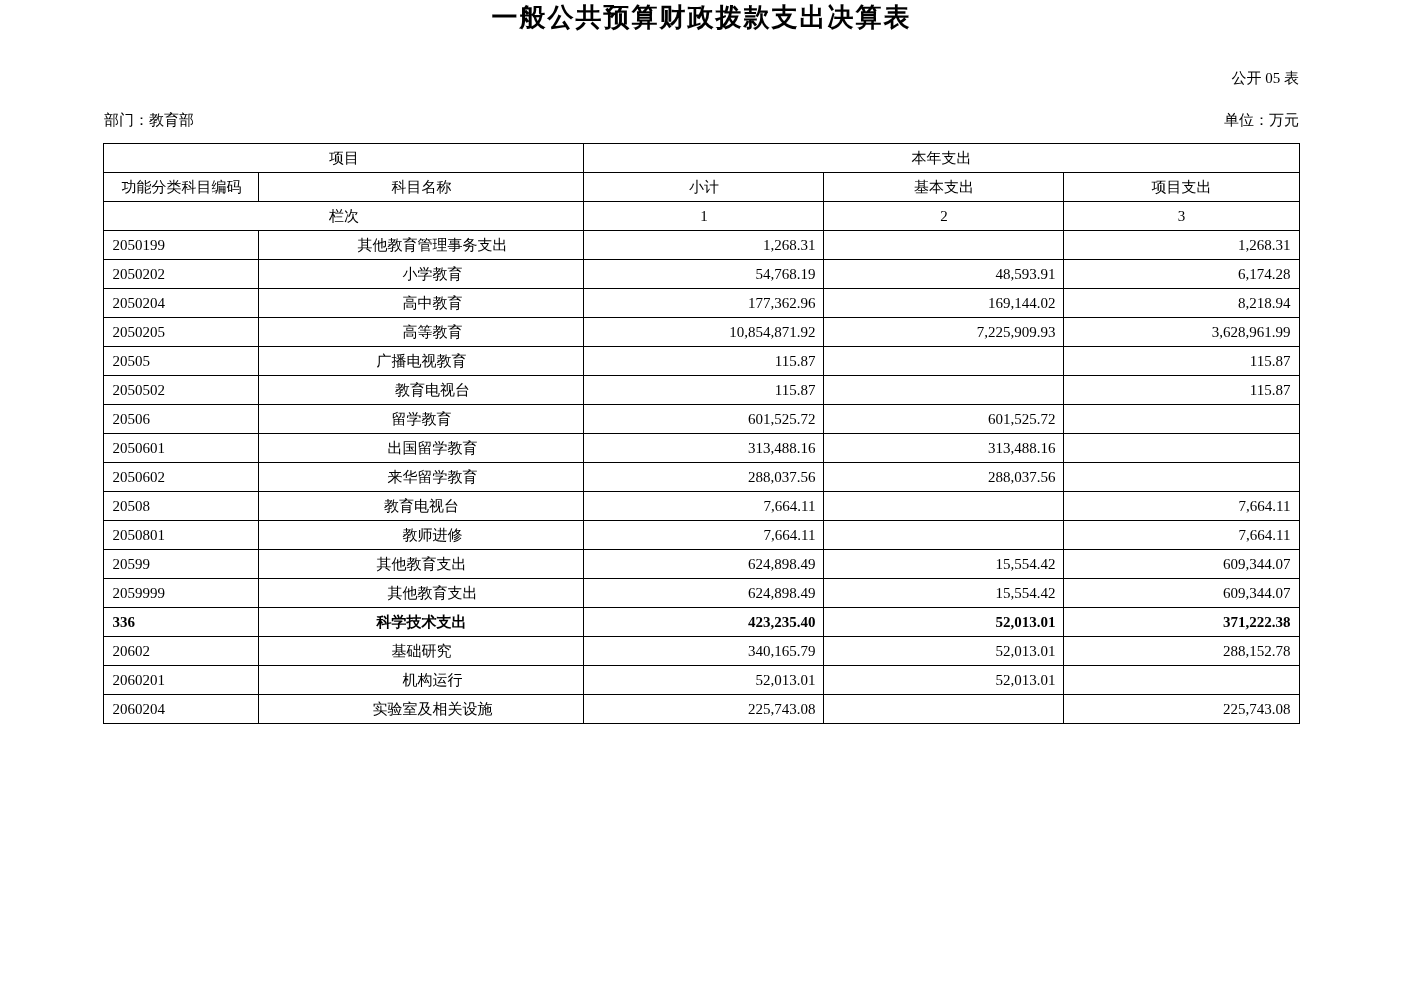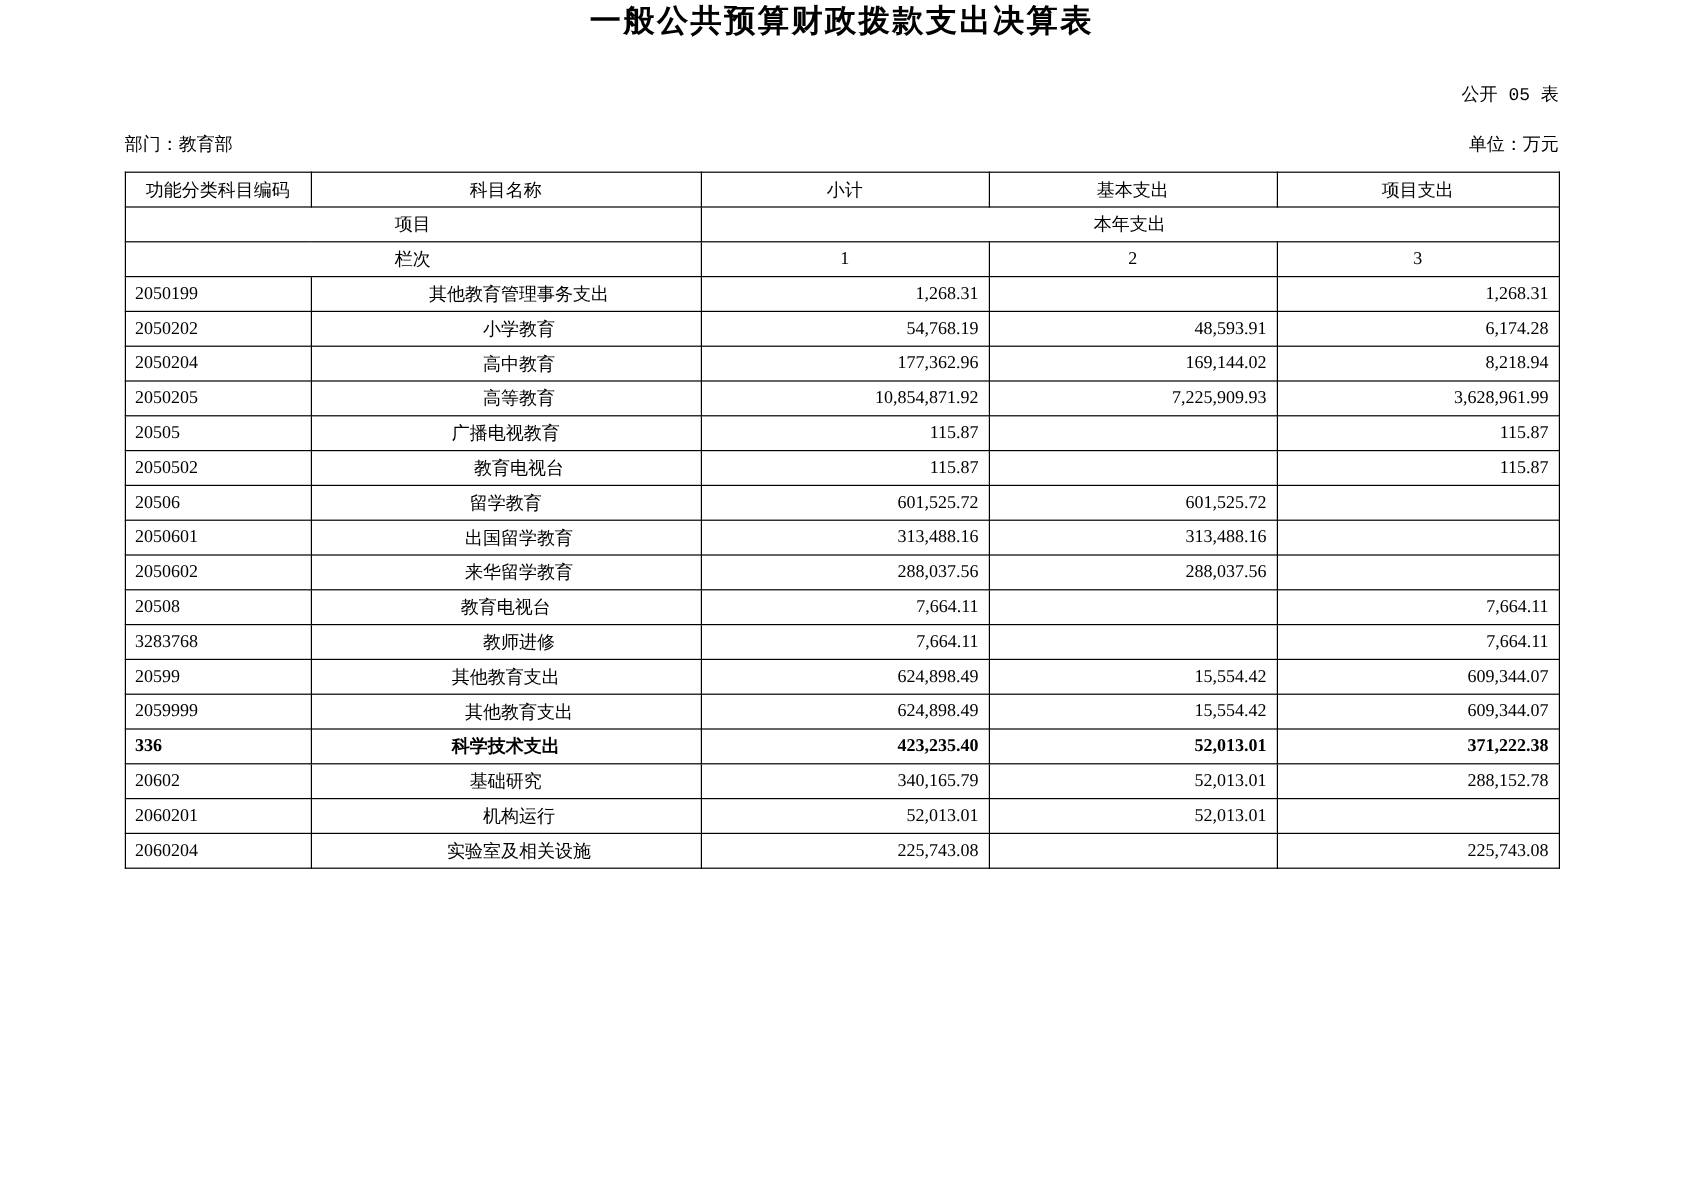--- a/index.html
+++ b/index.html
@@ -25,21 +25,20 @@
     text-align: center;
     font-size: 26px;
     font-weight: bold;
     letter-spacing: 2px;
   }
   .meta-row {
     position: relative;
     width: 1195px;
     margin: 0 auto;
     height: 22px;
-    font-family: Liberation Mono, monospace;
   }
   .meta-right {
     position: absolute;
     right: 0;
     top: 0;
     font-size: 15px;
   }
   .meta-left {
     position: absolute;
     left: 0;
@@ -93,29 +92,29 @@
   <table class="fin">
     <colgroup>
       <col style="width:155px">
       <col style="width:325px">
       <col style="width:240px">
       <col style="width:240px">
       <col style="width:235px">
     </colgroup>
     <tbody>
       <tr>
+        <td class="hdr tall" colspan="2">项目</td>
+        <td class="hdr tall" colspan="3">本年支出</td>
+      </tr>
+      <tr>
         <td class="hdr tall">功能分类科目编码</td>
         <td class="hdr tall">科目名称</td>
         <td class="hdr tall">小计</td>
         <td class="hdr tall">基本支出</td>
         <td class="hdr tall">项目支出</td>
-      </tr>
-      <tr>
-        <td class="hdr tall" colspan="2">项目</td>
-        <td class="hdr tall" colspan="3">本年支出</td>
       </tr>
       <tr>
         <td class="hdr" colspan="2">栏次</td>
         <td class="colnum">1</td>
         <td class="colnum">2</td>
         <td class="colnum">3</td>
       </tr>
     </tbody>
     <tbody id="rows-body">
         <tr>
@@ -182,21 +181,21 @@
           <td class="r"></td>
         </tr>
         <tr>
           <td class="l">20508</td>
           <td class="name-cell"><span style="display: inline-block; padding-left: 0px;">教育电视台</span></td>
           <td class="r">7,664.11</td>
           <td class="r"></td>
           <td class="r">7,664.11</td>
         </tr>
         <tr>
-          <td class="l">3283768</td>
+          <td class="l">2050801</td>
           <td class="name-cell"><span style="display: inline-block; padding-left: 22px;">教师进修</span></td>
           <td class="r">7,664.11</td>
           <td class="r"></td>
           <td class="r">7,664.11</td>
         </tr>
         <tr>
           <td class="l">20599</td>
           <td class="name-cell"><span style="display: inline-block; padding-left: 0px;">其他教育支出</span></td>
           <td class="r">624,898.49</td>
           <td class="r">15,554.42</td>

